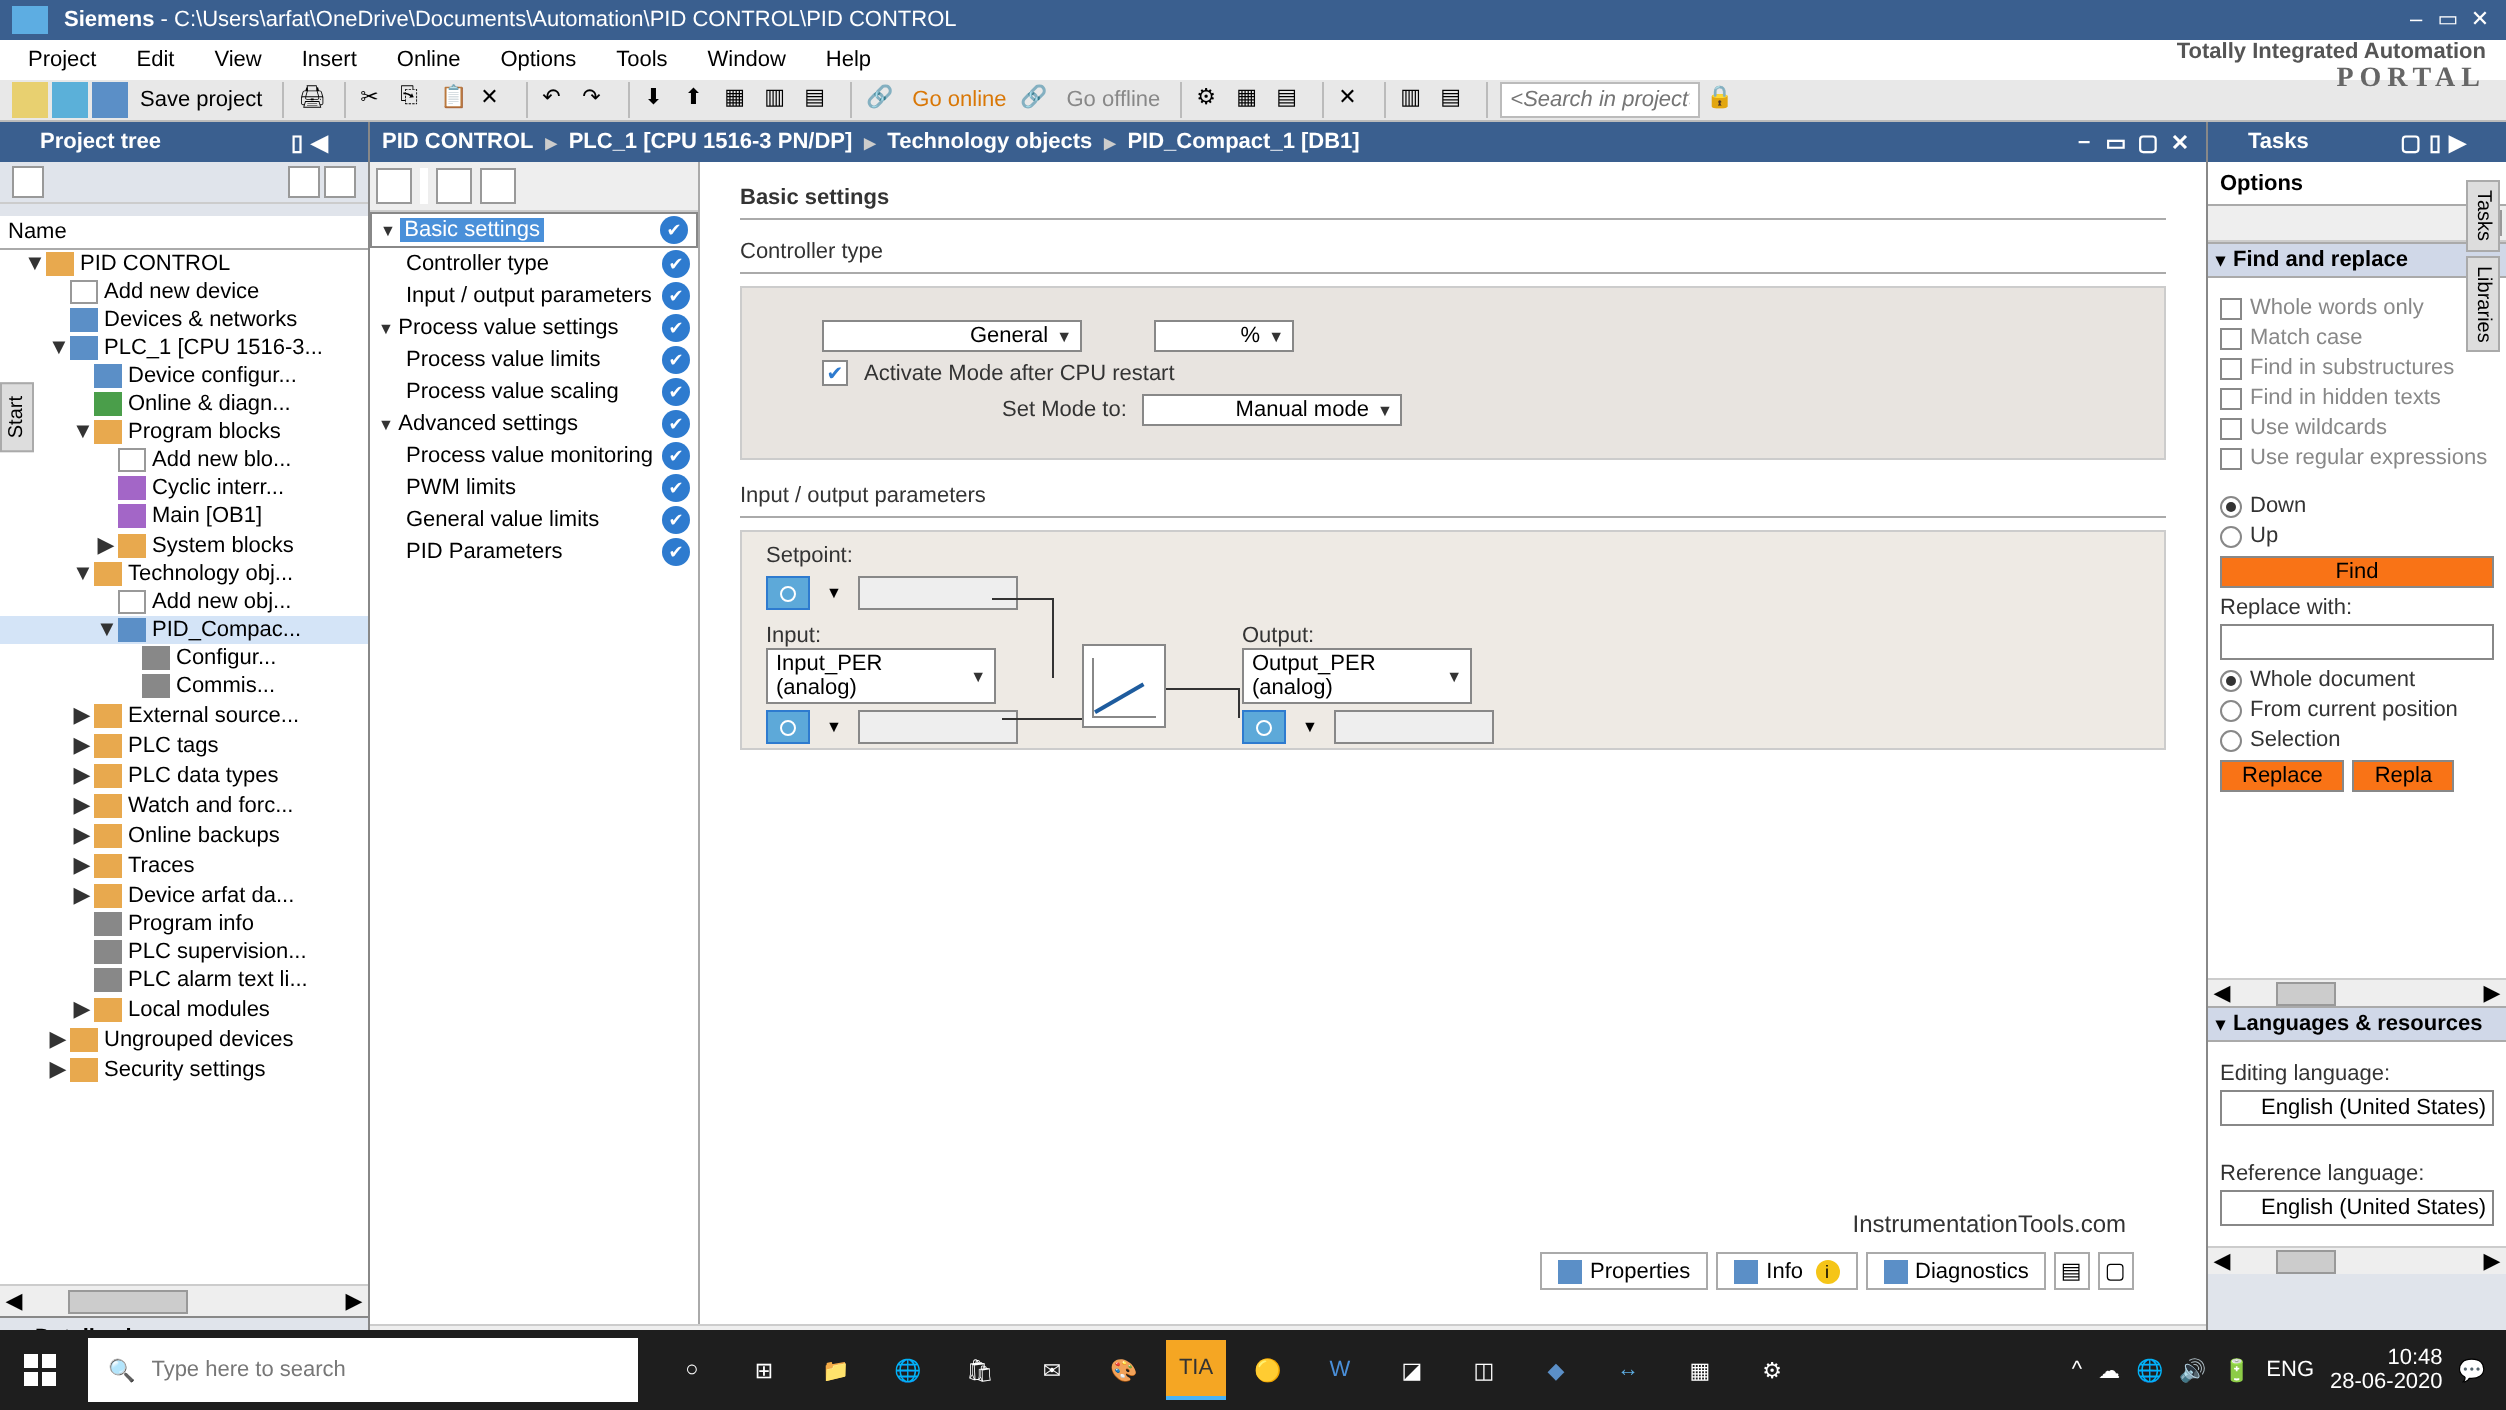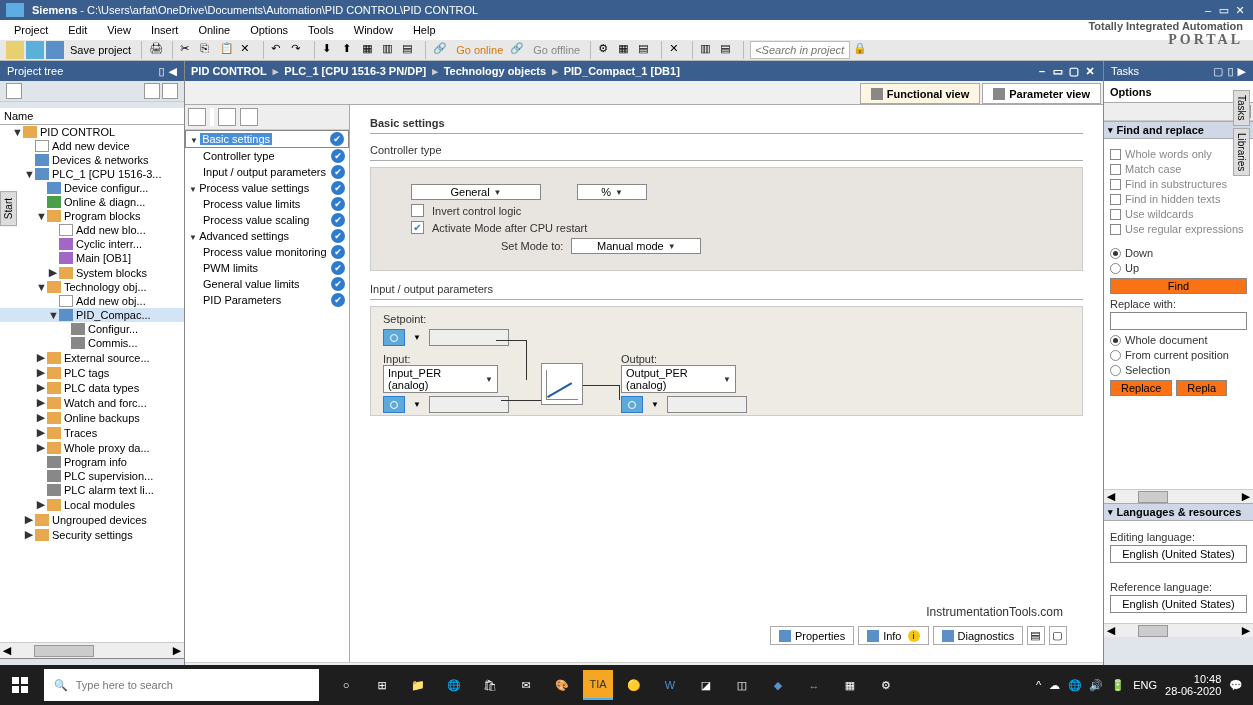--- a/index.html
+++ b/index.html
@@ -15,21 +15,21 @@
 .brand .portal{font-family:Georgia,serif;font-size:14px;letter-spacing:3px;color:#666}
 .toolbar{background:#e8e8e8;height:21px;display:flex;align-items:center;padding:0 6px;gap:2px;border-bottom:1px solid #bbb}
 .toolbar .tb{width:18px;height:18px;display:inline-block;border:1px solid transparent;cursor:pointer}
 .toolbar .sep{width:1px;height:18px;background:#bbb;margin:0 4px}
 .toolbar .txt{padding:0 4px}
 .toolbar a.go-online{color:#d97706}
 .toolbar a.go-offline{color:#888}
 .toolbar .search{border:1px solid #bbb;background:#fff;padding:1px 4px;color:#999;font-style:italic;width:100px;height:18px}
 .app-body{display:flex;height:calc(100% - 88px);position:relative}
 .project-tree{width:185px;background:#e0e4eb;display:flex;flex-direction:column;border-right:1px solid #888}
-.panel-hdr{background:#3a5f8f;color:#fff;height:20px;display:flex;align-items:center;justify-content:space-between;padding:0 7px;font-weight:400}
+.panel-hdr{background:#3a5f8f;color:#fff;height:20px;display:flex;align-items:center;justify-content:space-between;padding:0 20px;font-weight:700}
 .panel-hdr .controls span{margin-left:4px;cursor:pointer}
 .devices-hdr{background:#fff;padding:2px 6px;font-weight:600;border-bottom:1px solid #aaa;height:20px;display:flex;align-items:center}
 .tree-tools{background:#e0e4eb;padding:2px 6px;display:flex;justify-content:space-between;border-bottom:1px solid #ccc}
 .tree-tools .grp{display:flex;gap:2px}
 .tree-tools .grp span{width:16px;height:16px;border:1px solid #999;background:#fff;display:inline-block}
 .tree-col-hdr{background:#fff;border-bottom:1px solid #aaa;padding:2px 4px}
 .tree{background:#fff;flex:1;overflow:auto}
 .tree .item{display:flex;align-items:center;padding:1px 2px;white-space:nowrap}
 .tree .item.l0{padding-left:12px}
 .tree .item.l1{padding-left:24px}
@@ -67,21 +67,21 @@
 .cfg-tree .item.parent .txt::before{content:"▼ ";font-size:8px;color:#333}
 .cfg-tree .item.indent{padding-left:18px}
 .cfg-tree .item.sel .txt span{background:#4a90d9;color:#fff;padding:0 2px}
 .cfg-tree .check{width:14px;height:14px;border-radius:50%;background:#2e7bcf;color:#fff;display:flex;align-items:center;justify-content:center;font-size:9px}
 .form{flex:1;background:#fff;padding:12px 20px;overflow:auto}
 .section-title{font-weight:600;margin-bottom:4px;color:#333}
 .section-hr{border-bottom:1px solid #aaa;margin-bottom:10px}
 .subsection{font-weight:400;color:#333;margin:10px 0 4px}
 .form-block{background:#e8e4e0;padding:12px 20px;border:1px solid #ccc;margin-bottom:12px}
 .frow{display:flex;align-items:center;margin:4px 0;gap:8px}
-.sel{border:1px solid #888;background:#fff;padding:1px 4px;display:flex;align-items:center;justify-content:center}
+.sel{border:1px solid #888;background:#fff;padding:1px 4px;display:flex;align-items:center;justify-content:flex-end}
 .sel .dd{font-size:8px;color:#333;margin-left:4px}
 .chk{width:13px;height:13px;border:1px solid #888;background:#fff;display:inline-flex;align-items:center;justify-content:center;font-size:10px;color:#2e7bcf}
 .lbl{color:#333}
 .io-block{background:#eeeae4;padding:10px 12px;border:1px solid #ccc;position:relative;height:110px}
 .io-block .col{position:absolute}
 .io-block .setpoint{left:12px;top:6px}
 .io-block .input{left:12px;top:46px}
 .io-block .output{left:250px;top:46px}
 .io-block .graph{position:absolute;left:170px;top:56px;width:42px;height:42px;background:#fff;border:1px solid #888}
 .io-block .graph::after{content:"";position:absolute;left:4px;top:6px;right:4px;bottom:4px;border-left:1px solid #888;border-bottom:1px solid #888}
@@ -323,21 +323,21 @@
           <span>Online backups</span>
         </div>
         <div class="item l2">
           <span class="exp">▶</span>
           <span class="ico ico-folder"></span>
           <span>Traces</span>
         </div>
         <div class="item l2">
           <span class="exp">▶</span>
           <span class="ico ico-folder"></span>
-          <span>Whole proxy da...</span>
+          <span>Device arfat da...</span>
         </div>
         <div class="item l2">
           <span class="exp"></span>
           <span class="ico ico-gear"></span>
           <span>Program info</span>
         </div>
         <div class="item l2">
           <span class="exp"></span>
           <span class="ico ico-gear"></span>
           <span>PLC supervision...</span>
@@ -382,30 +382,20 @@
         <span class="arr">▸</span>
       <span>Technology objects</span>
         <span class="arr">▸</span>
       <span>PID_Compact_1 [DB1]</span>
       <div class="win-c">
         <span>–</span>
         <span>▭</span>
         <span>▢</span>
         <span>✕</span>
       </div>
-    </div>
-    <div class="view-tabs">
-      <div class="tab">
-          <span class="ico"></span>
-          <span>Functional view</span>
-        </div>
-      <div class="tab" style="background:#fff">
-          <span class="ico"></span>
-          <span>Parameter view</span>
-        </div>
     </div>
 
     <div class="editor">
       <div class="cfg-tree">
         <div class="cfg-tools">
           <span></span>
           <span style="width:4px;border:none"></span>
           <span></span>
           <span></span>
         </div>
@@ -465,24 +455,20 @@
           <div class="frow" style="margin-left:20px">
             <div class="sel" style="width:130px">
                 <span>General</span>
                 <span class="dd">▼</span>
               </div>
             <div style="width:20px"></div>
             <div class="sel" style="width:70px">
                 <span>%</span>
                 <span class="dd">▼</span>
               </div>
-          </div>
-          <div class="frow" style="margin-left:20px">
-            <span class="chk"></span>
-            <span class="lbl">Invert control logic</span>
           </div>
           <div class="frow" style="margin-left:20px">
             <span class="chk">✔</span>
             <span class="lbl">Activate Mode after CPU restart</span>
           </div>
           <div class="frow" style="margin-left:110px">
             <span class="lbl">Set Mode to:</span>
             <div class="sel" style="width:130px">
                 <span>Manual mode</span>
                 <span class="dd">▼</span>

